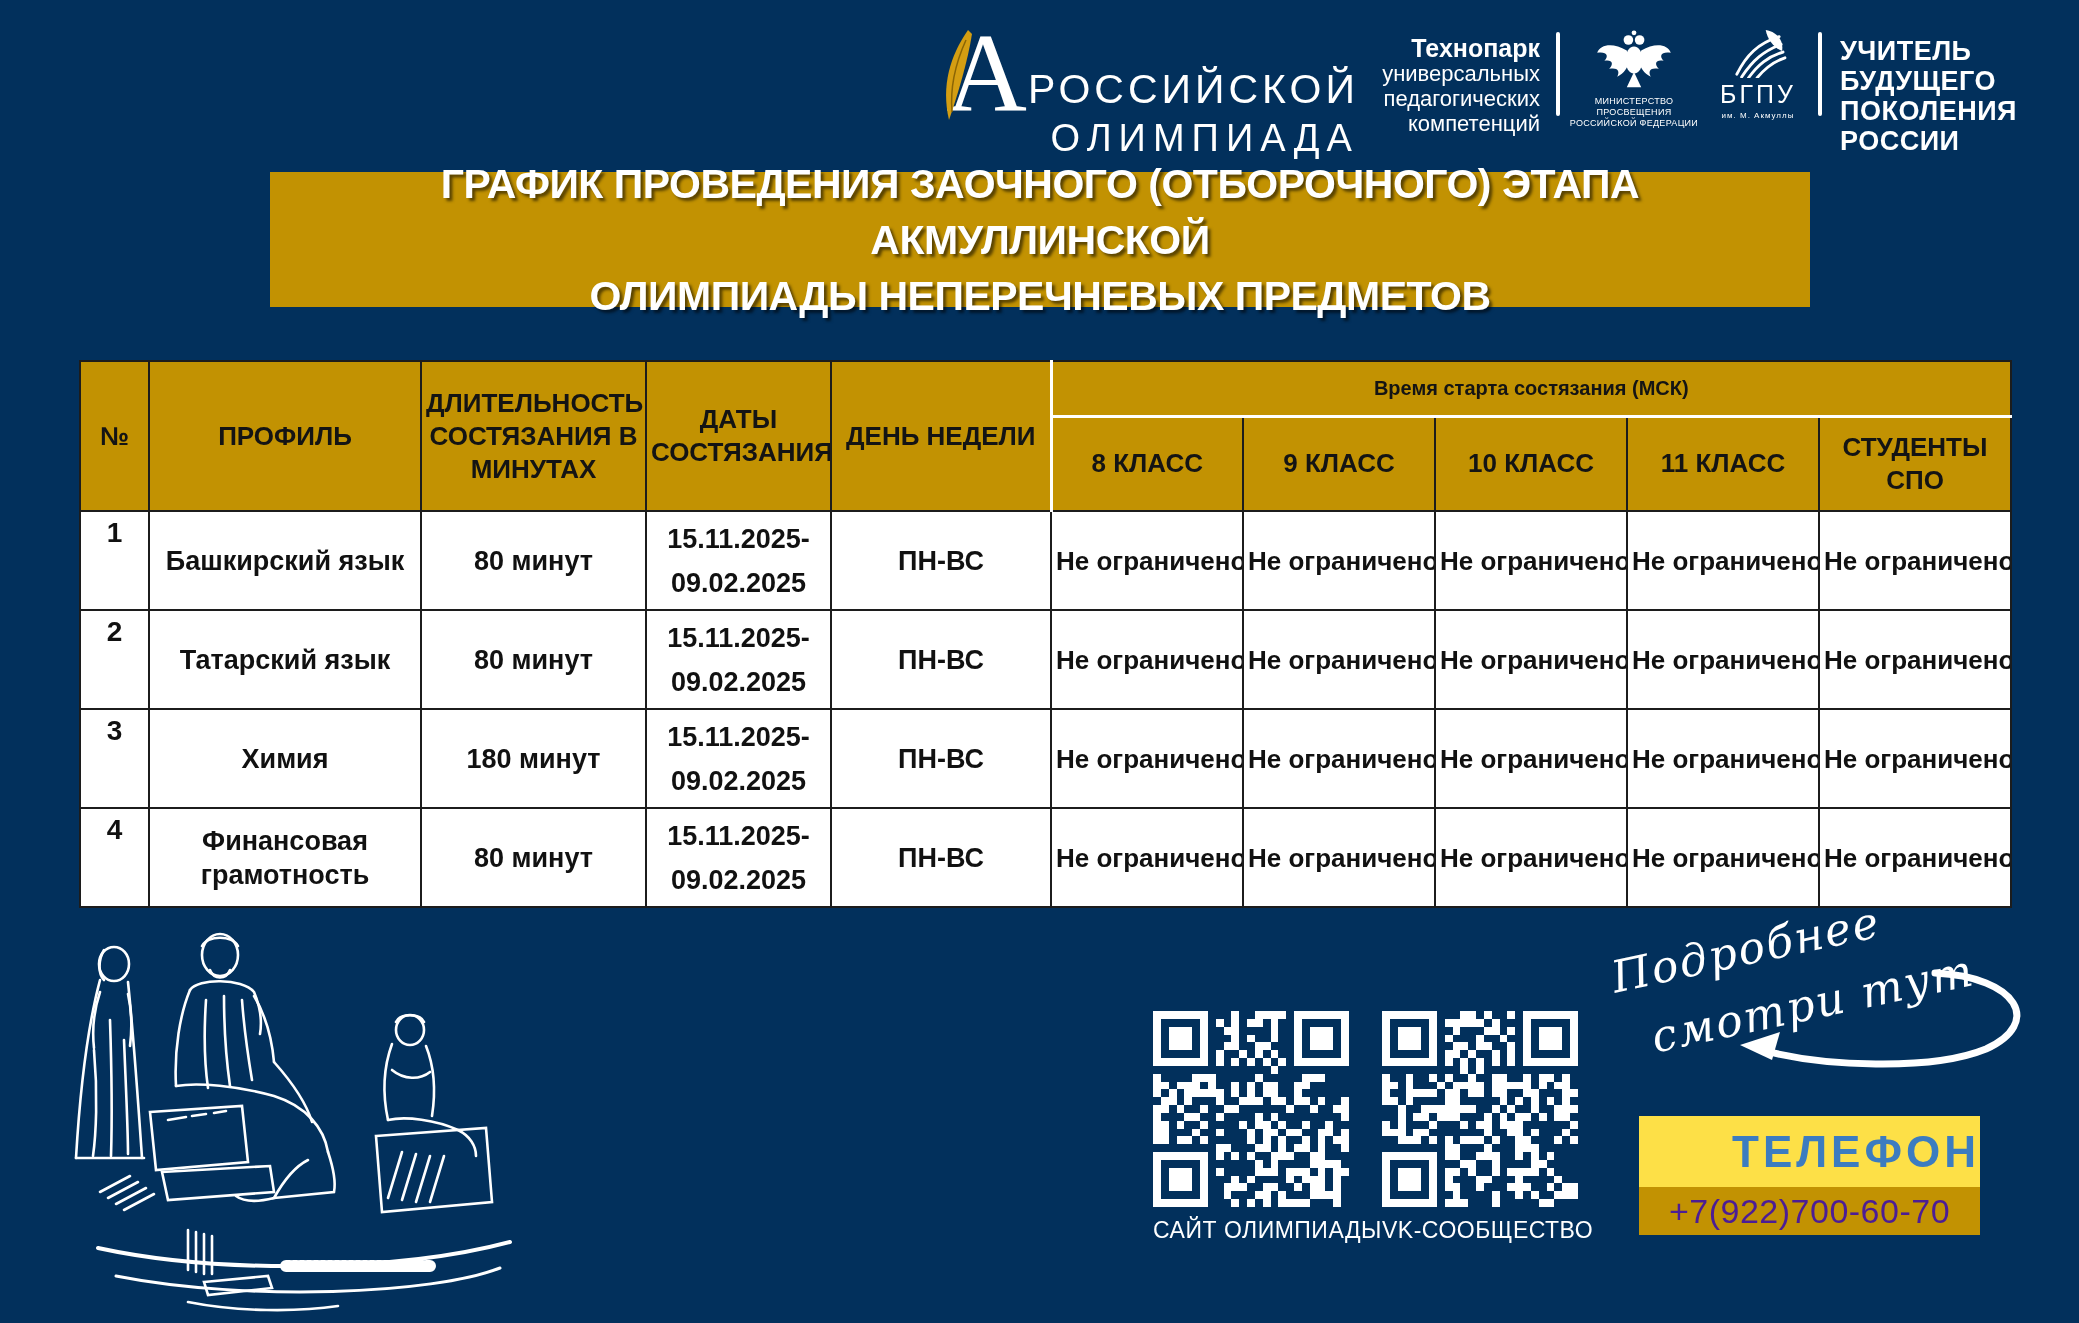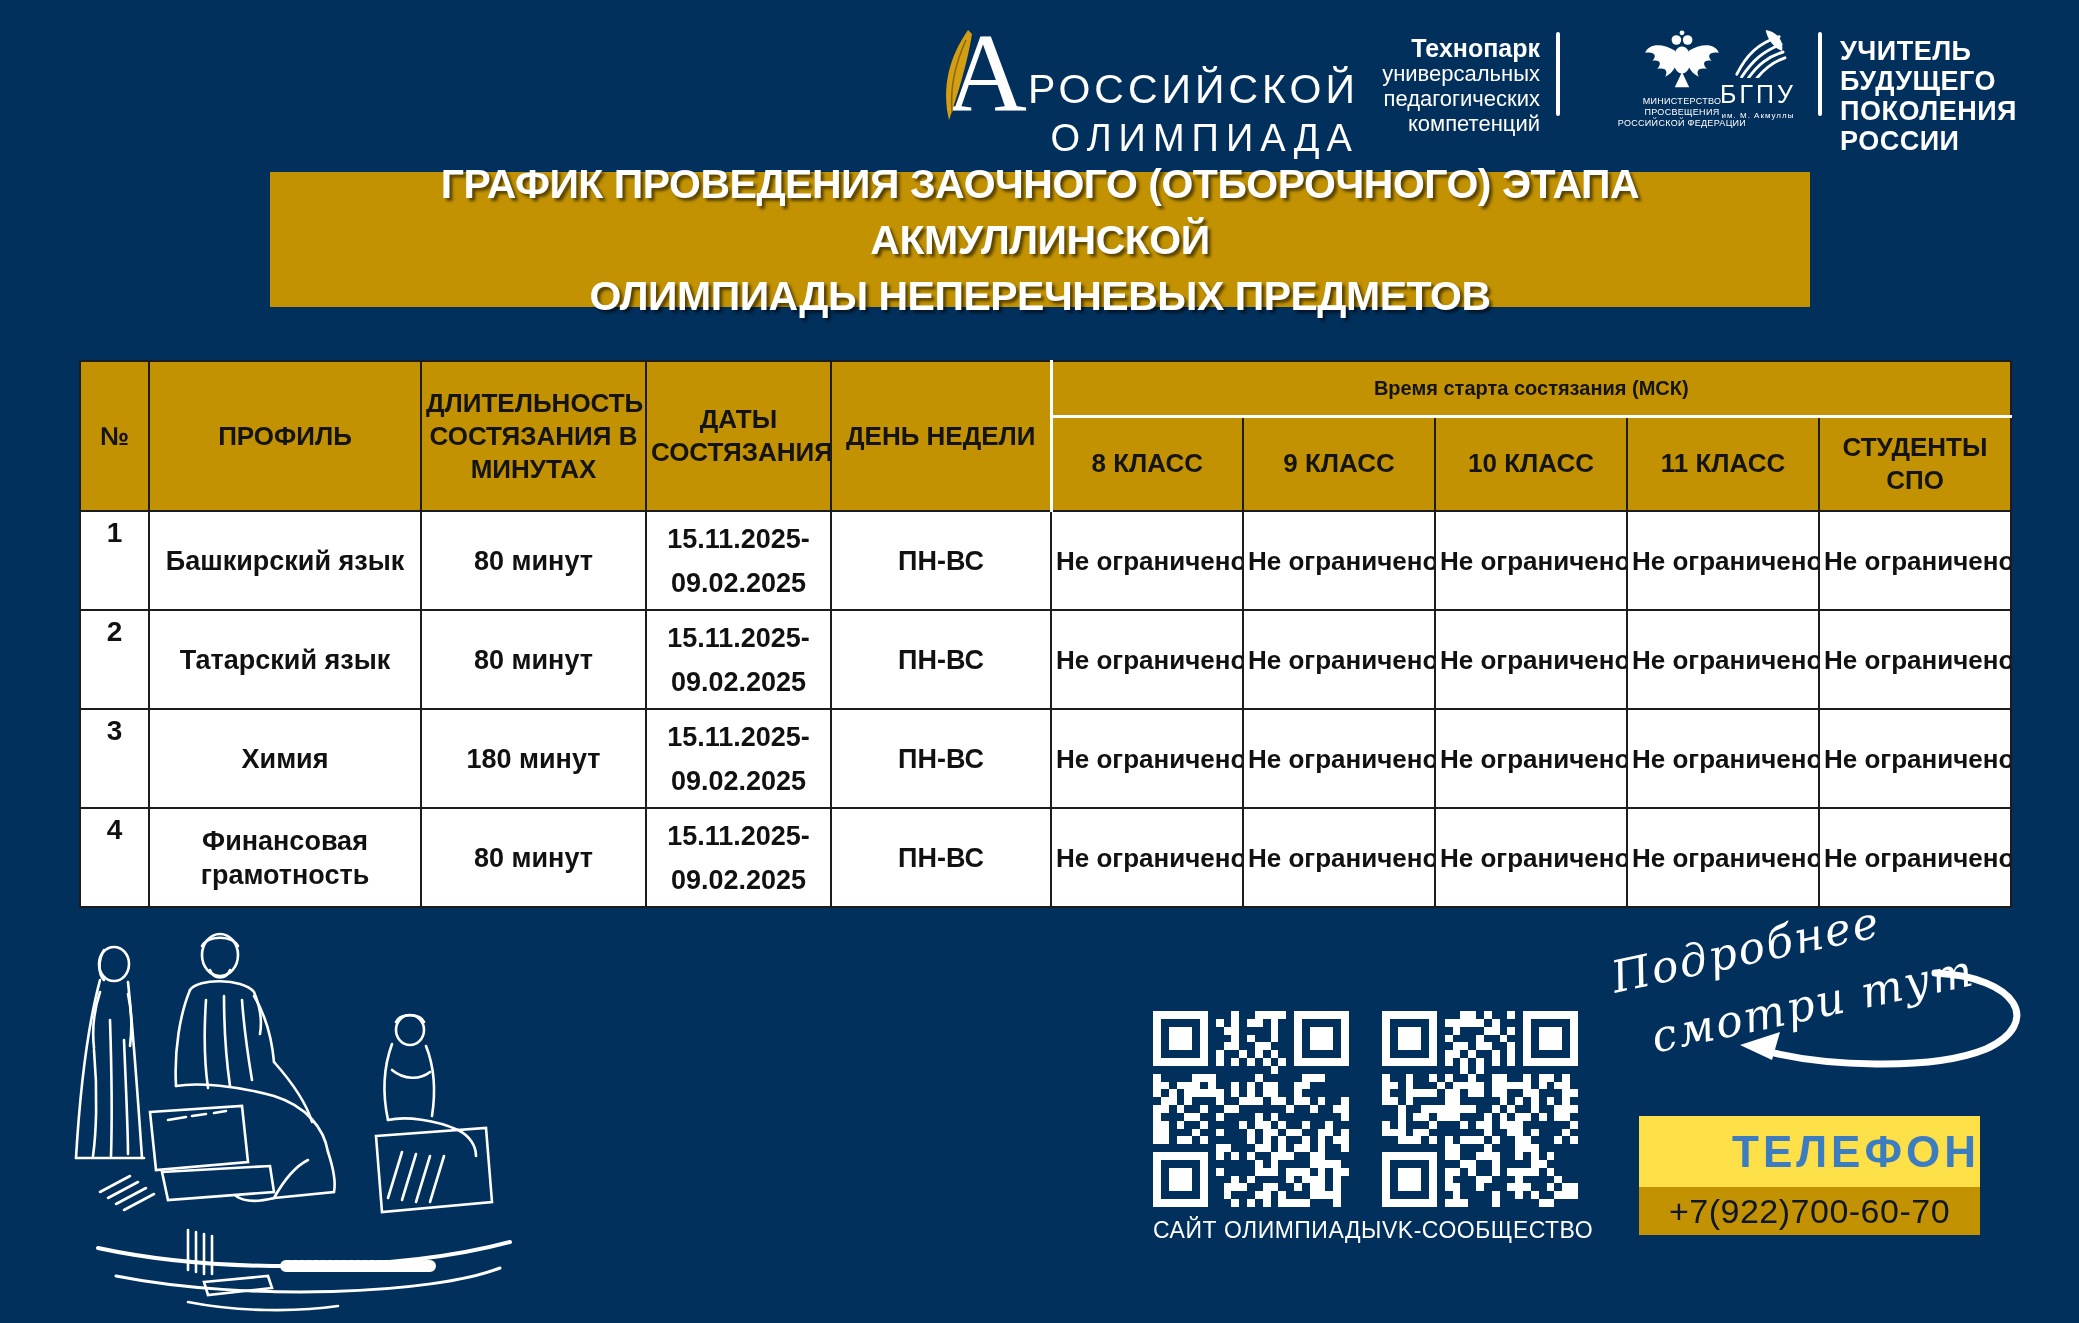--- a/index.html
+++ b/index.html
@@ -25,21 +25,21 @@
   .olymp-text .l1 { font-size:41px; letter-spacing:4px; font-weight:400; }
   .olymp-text .l2 { font-size:38px; letter-spacing:7px; font-weight:400; margin-top:4px; }
 
   .technopark { left:1322px; top:36px; width:218px; text-align:right; line-height:25px; font-size:22px; }
   .technopark .b { font-weight:700; font-size:25px; }
 
   .vdivider { width:4px; height:84px; background:#fff; border-radius:2px; top:32px; }
   .vd1 { left:1556px; }
   .vd2 { left:1818px; }
 
-  .ministry { left:1568px; top:28px; width:132px; text-align:center;margin-left:48px; }
+  .ministry { left:1568px; top:28px; width:132px; text-align:center; }
   .ministry .caption { font-size:9px; line-height:11px; margin-top:4px; letter-spacing:0.3px; }
   .bgpu { left:1712px; top:28px; width:92px; text-align:center; }
   .bgpu .abbr { font-size:25px; letter-spacing:3px; margin-top:2px; font-weight:400; }
   .bgpu .caption { font-size:8px; margin-top:2px; letter-spacing:1px; }
 
   .teacher { left:1840px; top:36px; font-weight:700; font-size:27px; line-height:30px; letter-spacing:0.5px; }
 
   
   .banner {
     left:270px; top:172px; width:1540px; height:135px;
@@ -86,21 +86,21 @@
   .arrow-svg { left:1700px; top:955px; }
 
   .phone-block { left:1639px; top:1116px; width:341px; }
   .phone-top {
     background:#fde047; height:71px; display:flex; align-items:center; justify-content:flex-end;
   }
   .phone-top span { color:#3c7cc0; font-weight:700; font-size:44px; letter-spacing:4px; }
   .phone-bottom {
     background:#c29202; height:48px; display:flex; align-items:center; justify-content:center;
   }
-  .phone-bottom span { color:#0f172a; font-size:34px; font-weight:400; letter-spacing:0.5px;text-align:right; }
+  .phone-bottom span { color:#4c1d95; font-size:34px; font-weight:400; letter-spacing:0.5px;text-align:right; }
 </style>
 </head>
 <body>
 
 <div class="abs olymp-logo">
   <div class="olymp-a">
     <span class="a-glyph">А</span>
     <svg width="44" height="96" viewBox="0 0 44 96">
       <path d="M30,2 C12,28 3,58 11,92 C20,66 30,32 34,6 Z" fill="#d49e12"></path>
       <path d="M28,12 C18,34 12,60 14,84" stroke="#8a6505" stroke-width="1.5" fill="none"></path>

